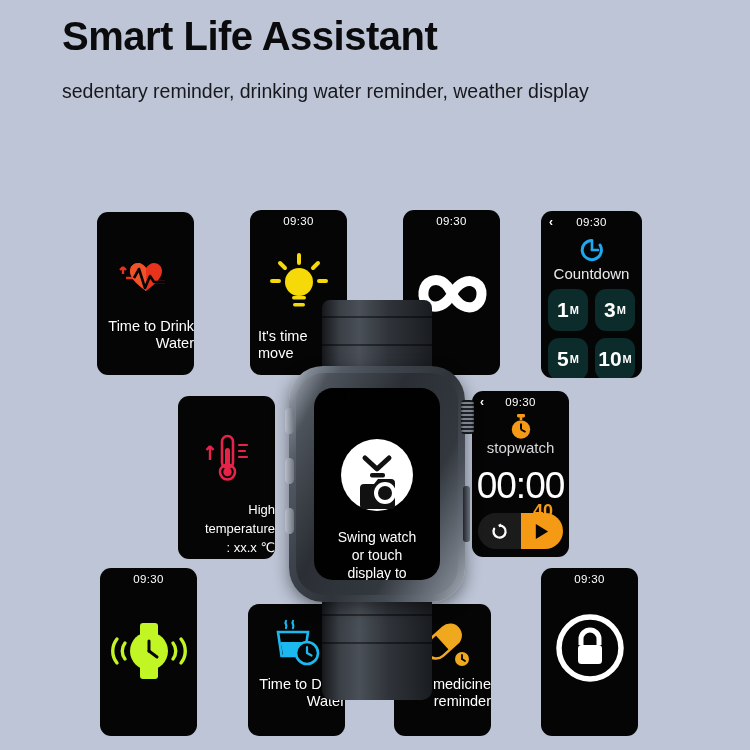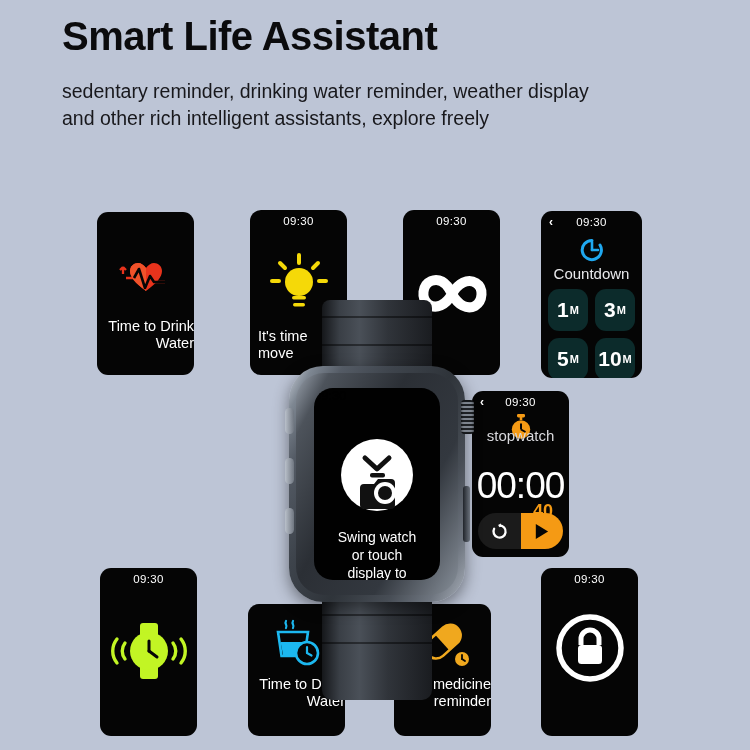--- a/index.html
+++ b/index.html
@@ -114,21 +114,20 @@
   }
 </style>
 </head>
 <body>
 
 <div class="stage">
 
   <div class="hdr-title">Smart Life Assistant</div>
   <div class="hdr-sub">
     <div>sedentary reminder, drinking water reminder, weather display</div>
-    <div>and other rich intelligent assistants, explore freely</div>
   </div>
 
   <div class="tile" style="left:97px;top:212px;width:97px;height:163px;">
     <div class="icowrap" style="top:46px;">
       <svg width="66" height="40" viewBox="0 0 66 40">
         <path d="M13 20 h7 M21 20 l5 -9 l6 19 l5 -12 l4 6 h11" stroke="#e8331c" stroke-width="2.6" fill="none" stroke-linejoin="round"></path>
         <path d="M10 16 v-7 M10 9 l-3 3 M10 9 l3 3" stroke="#e8331c" stroke-width="2.3" fill="none"></path>
         <path d="M33 33 C22 25 17 19 17 13 C17 8 21 5 25 5 C28 5 31 7 33 10
                  C35 7 38 5 41 5 C45 5 49 8 49 13 C49 19 44 25 33 33 Z" fill="#e8331c"></path>
         <path d="M33 33 C22 25 17 19 17 13 C17 8 21 5 25 5 C28 5 31 7 33 10 Z" fill="#f0522a"></path>
@@ -197,34 +196,54 @@
         <span>5</span>
           <span class="u">M</span>
       </div>
       <div class="cd-btn">
         <span>10</span>
           <span class="u">M</span>
       </div>
     </div>
   </div>
 
+  <div class="tile" style="left:178px;top:396px;width:97px;height:163px;">
+    <div class="icowrap" style="top:34px;">
+      <svg width="60" height="58" viewBox="0 0 60 58">
+        <path d="M13 30 v-14 M13 16 l-3.5 4 M13 16 l3.5 4" stroke="#e8234a" stroke-width="2.4" fill="none"></path>
+        <rect x="25" y="6" width="11" height="32" rx="5.5" fill="none" stroke="#e8234a" stroke-width="2.6"></rect>
+        <circle cx="30.5" cy="42" r="7.5" fill="none" stroke="#e8234a" stroke-width="2.6"></circle>
+        <rect x="28" y="18" width="5" height="20" rx="2.5" fill="#e8234a"></rect>
+        <circle cx="30.5" cy="42" r="4.2" fill="#e8234a"></circle>
+        <g stroke="#e8234a" stroke-width="2.2" stroke-linecap="round">
+          <line x1="42" y1="15" x2="50" y2="15"></line>
+          <line x1="42" y1="21" x2="48" y2="21"></line>
+          <line x1="42" y1="27" x2="50" y2="27"></line>
+        </g>
+      </svg>
+    </div>
+    <div class="cap" style="top:104px;font-size:13px;line-height:19px;">
+      <div>High temperature</div>
+      <div>: xx.x ℃</div>
+    </div>
+  </div>
 
   <div class="tile" style="left:472px;top:391px;width:97px;height:166px;">
     <div class="chev">‹</div>
     <div class="time">09:30</div>
     <div class="icowrap" style="top:22px;">
       <svg width="26" height="28" viewBox="0 0 26 28">
         <rect x="9" y="1" width="8" height="3.4" rx="1.3" fill="#f59a14"></rect>
         <line x1="13" y1="4" x2="13" y2="7" stroke="#f59a14" stroke-width="2.6"></line>
         <circle cx="13" cy="16.5" r="9.2" fill="#f59a14"></circle>
         <line x1="13" y1="16.5" x2="13" y2="10.5" stroke="#050505" stroke-width="2"></line>
         <line x1="13" y1="16.5" x2="17.5" y2="19" stroke="#050505" stroke-width="2"></line>
       </svg>
     </div>
-    <div class="sw-title" style="top:36px;">stopwatch</div>
+    <div class="sw-title" style="top:48px;">stopwatch</div>
     <div class="sw-time" style="top:74px;">00:00</div>
     <div class="sw-ms" style="top:110px;">40</div>
     <div class="sw-ctrl" style="top:122px;">
       <div class="sw-reset">
         <svg width="19" height="19" viewBox="0 0 20 20">
           <path d="M10 3.6 A6.4 6.4 0 1 1 4.4 7" fill="none" stroke="#fff" stroke-width="2.4" stroke-linecap="round"></path>
           <path d="M10.6 1.2 L9.4 5.4 L13 4.6 Z" fill="#fff"></path>
         </svg>
       </div>
       <div class="sw-play">

